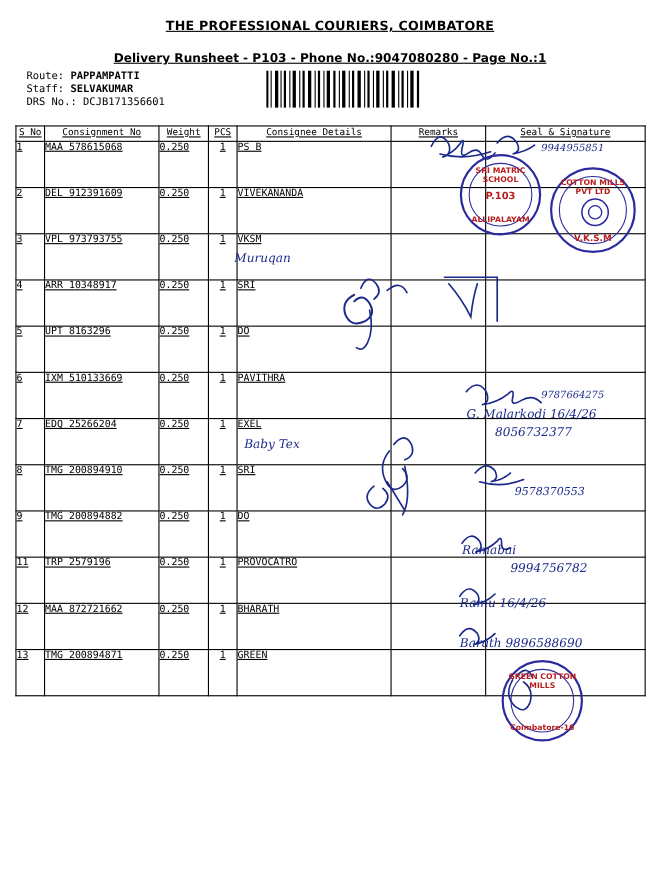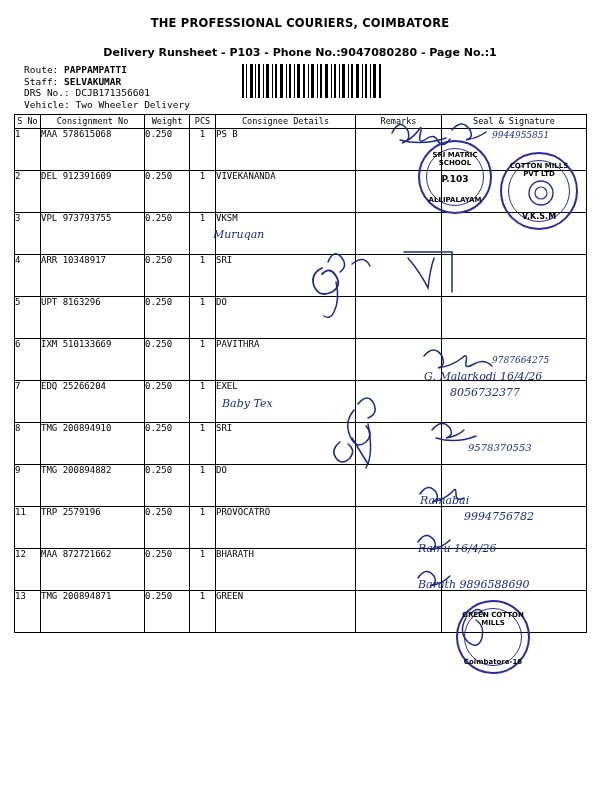--- a/index.html
+++ b/index.html
@@ -14,20 +14,21 @@
     color: #000;
     position: relative;
     overflow: hidden;
   }
   .page {
     position: relative;
     width: 600px;
     height: 800px;
     box-sizing: border-box;
     padding: 10px 14px 0 14px;
+    text-decoration: underline;
   }
   .title {
     text-align: center;
     font-family: "DejaVu Sans", sans-serif;
     font-weight: bold;
     font-size: 11.5px;
     letter-spacing: 0.2px;
     margin-top: 6px;
   }
   .subtitle {
@@ -115,21 +116,21 @@
     position: absolute;
     font-family: "DejaVu Serif", serif;
     color: #1b2a8a;
     font-style: italic;
     white-space: nowrap;
   }
   .stamp {
     position: absolute;
     border: 2px solid #2b2b9e;
     border-radius: 50%;
-    color: #000000;
+    color: #b91c1c;
     box-sizing: border-box;
   }
   .stamp .inner {
     position: absolute;
     border: 1px solid #2b2b9e;
     border-radius: 50%;
     left: 6px; right: 6px; top: 6px; bottom: 6px;
   }
   .stamp .ctext {
     position: absolute;
@@ -154,24 +155,20 @@
         <span class="lbl">Route:</span>
         <span class="val-b">PAPPAMPATTI</span>
       </div>
       <div>
         <span class="lbl">Staff:</span>
         <span class="val-b">SELVAKUMAR</span>
       </div>
       <div>
         <span class="lbl">DRS No.:</span>
         <span>DCJB171356601</span>
-      </div>
-      <div>
-        <span class="lbl">Vehicle:</span>
-        <span>Two Wheeler Delivery</span>
       </div>
     </div>
 
     <div class="barcode">
       <svg width="140" height="34" viewBox="0 0 140 34">
         <rect x="0" y="0" width="2" height="34" fill="#000"></rect>
         <rect x="4" y="0" width="1" height="34" fill="#000"></rect>
         <rect x="8" y="0" width="3" height="34" fill="#000"></rect>
         <rect x="13" y="0" width="1" height="34" fill="#000"></rect>
         <rect x="16" y="0" width="2" height="34" fill="#000"></rect>

